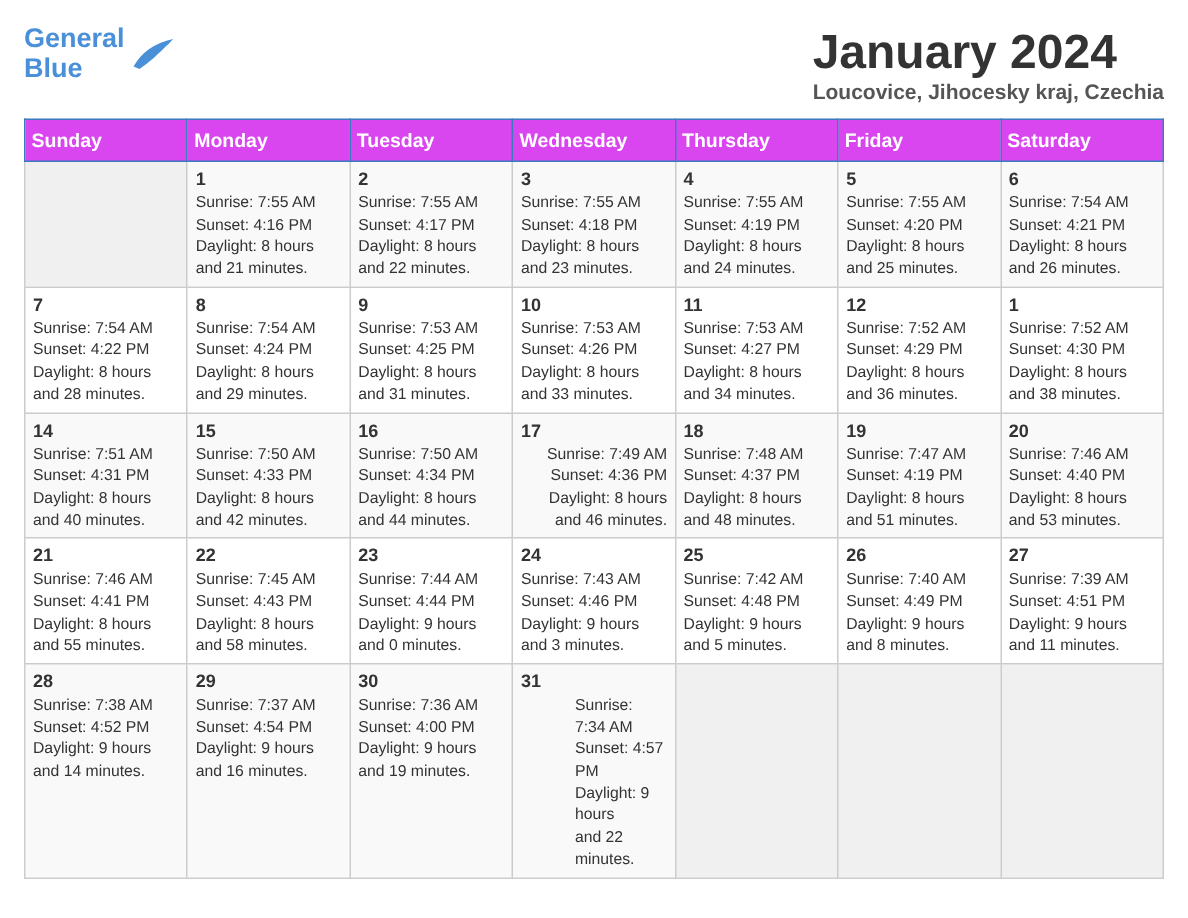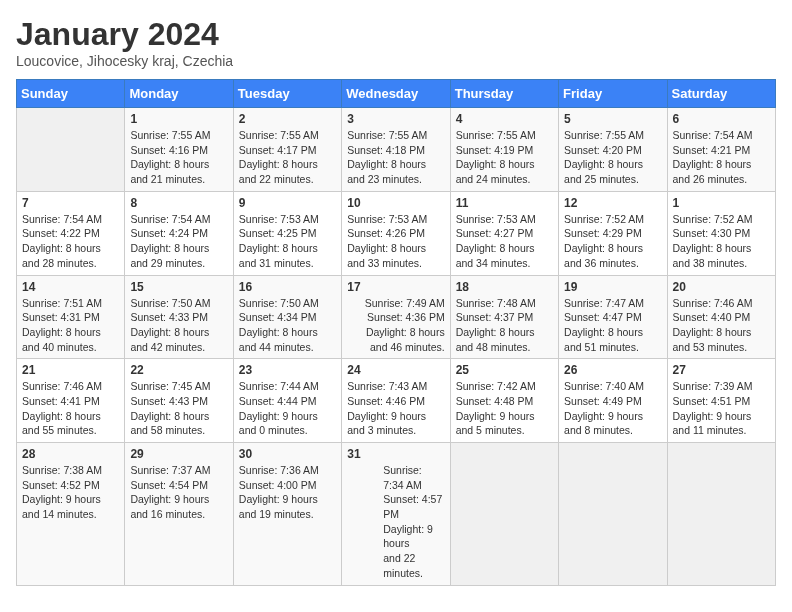--- a/index.html
+++ b/index.html
@@ -38,28 +38,29 @@
       text-align: left;
     }
     .title-block h1 {
       font-size: 32px;
       font-weight: bold;
       color: #333;
     }
     .title-block .subtitle {
       font-size: 14px;
       color: #555;
+      font-weight: bold;
     }
     .calendar {
       width: 100%;
       border-collapse: collapse;
       font-size: 11px;
     }
     .calendar thead th {
-      background: #3b82f6;
+      background: #d946ef;
       color: #fff;
       padding: 6px 4px;
       text-align: left;
       font-size: 13px;
       font-weight: bold;
       border: 1px solid #3a7bbf;
     }
     .calendar tbody td {
       border: 1px solid #ccc;
       vertical-align: top;
@@ -87,20 +88,31 @@
       line-height: 1.4;
     }
     .empty-cell {
       background: #f0f0f0 !important;
     }
   </style>
 </head>
 <body>
 
 <div class="header">
+  <div class="logo">
+    <div>
+      <div class="logo-text">
+        <span>General</span><br>
+        <span style="color:#4a90d9;">Blue</span>
+      </div>
+    </div>
+    <svg class="logo-bird" viewBox="0 0 40 35" xmlns="http://www.w3.org/2000/svg">
+      <path d="M5 28 Q15 10 38 5 Q30 15 20 18 Q28 14 35 8 Q22 22 10 30 Z" fill="#4a90d9"></path>
+    </svg>
+  </div>
   <div class="title-block">
     <h1>January 2024</h1>
     <div class="subtitle">Loucovice, Jihocesky kraj, Czechia</div>
   </div>
 </div>
 
 <table class="calendar">
   <thead>
     <tr id="header-row">
         <th>Sunday</th>
@@ -241,21 +253,21 @@
         <td>
           <span class="day-num">18</span>
           <div class="day-info" style="white-space: pre-line;">Sunrise: 7:48 AM
 Sunset: 4:37 PM
 Daylight: 8 hours
 and 48 minutes.</div>
         </td>
         <td>
           <span class="day-num">19</span>
           <div class="day-info" style="white-space: pre-line;">Sunrise: 7:47 AM
-Sunset: 4:47 PM
+Sunset: 4:19 PM
 Daylight: 8 hours
 and 51 minutes.</div>
         </td>
         <td>
           <span class="day-num">20</span>
           <div class="day-info" style="white-space: pre-line;">Sunrise: 7:46 AM
 Sunset: 4:40 PM
 Daylight: 8 hours
 and 53 minutes.</div>
         </td>

